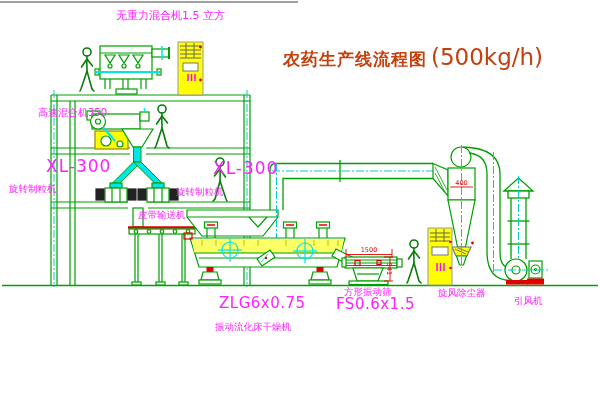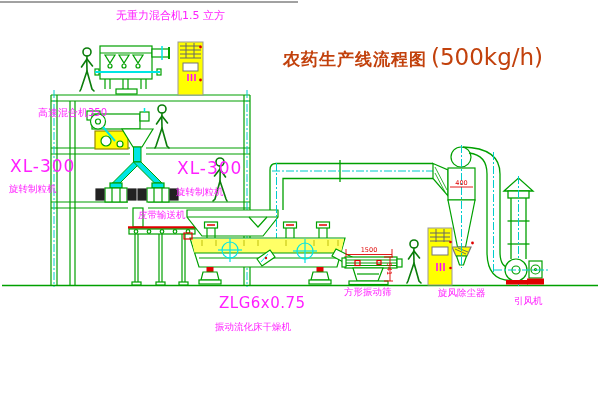--- a/index.html
+++ b/index.html
@@ -3,21 +3,21 @@
 <meta charset="utf-8">
 <style>
   html,body{margin:0;padding:0;background:#888;}
   .stage{position:relative;width:600px;height:403px;background:#ffffff;overflow:hidden;
          font-family:"DejaVu Sans",sans-serif;}
   .stage svg{position:absolute;left:0;top:0;}
   .lbl{position:absolute;white-space:nowrap;color:#ff20ff;line-height:1;}
   .lbl-s{font-size:9.5px;}
   .lbl-m{font-size:10px;}
   .lbl-l{font-size:11px;margin-left:32px;}
-  .lbl-model{font-size:17px;letter-spacing:1px;}
+  .lbl-model{font-size:17px;letter-spacing:1px;margin-left:36px;}
   .lbl-model2{font-size:15px;letter-spacing:0.5px;text-align:right;}
   .title{position:absolute;left:283px;top:44px;display:flex;align-items:baseline;gap:4px;color:#c2410c;}
   .title .zh{font-size:17px;font-weight:600;letter-spacing:1px;}
   .title .cap{font-size:23px;font-weight:400;}
 </style>
 </head>
 <body>
 
 <div class="stage">
 
@@ -340,17 +340,18 @@
 
 <div class="lbl lbl-model" style="left:177px;top:160px;">XL-300</div>
 <div class="lbl lbl-s" style="left:176px;top:187px;">旋转制粒机</div>
 
 <div class="lbl lbl-s" style="left:138px;top:210px;">皮带输送机</div>
 
 <div class="lbl lbl-s" style="left:215px;top:286px;margin-top:36px;">振动流化床干燥机</div>
 <div class="lbl lbl-model2" style="left:219px;top:296px;">ZLG6x0.75</div>
 
 <div class="lbl lbl-s" style="left:344px;top:287px;">方形振动筛</div>
+<div class="lbl lbl-model2" style="left:336px;top:297px;">FS0.6x1.5</div>
 
 <div class="lbl lbl-s" style="left:438px;top:288px;">旋风除尘器</div>
 <div class="lbl lbl-s" style="left:514px;top:296px;">引风机</div>
 
 </div>
 
 </body></html>

